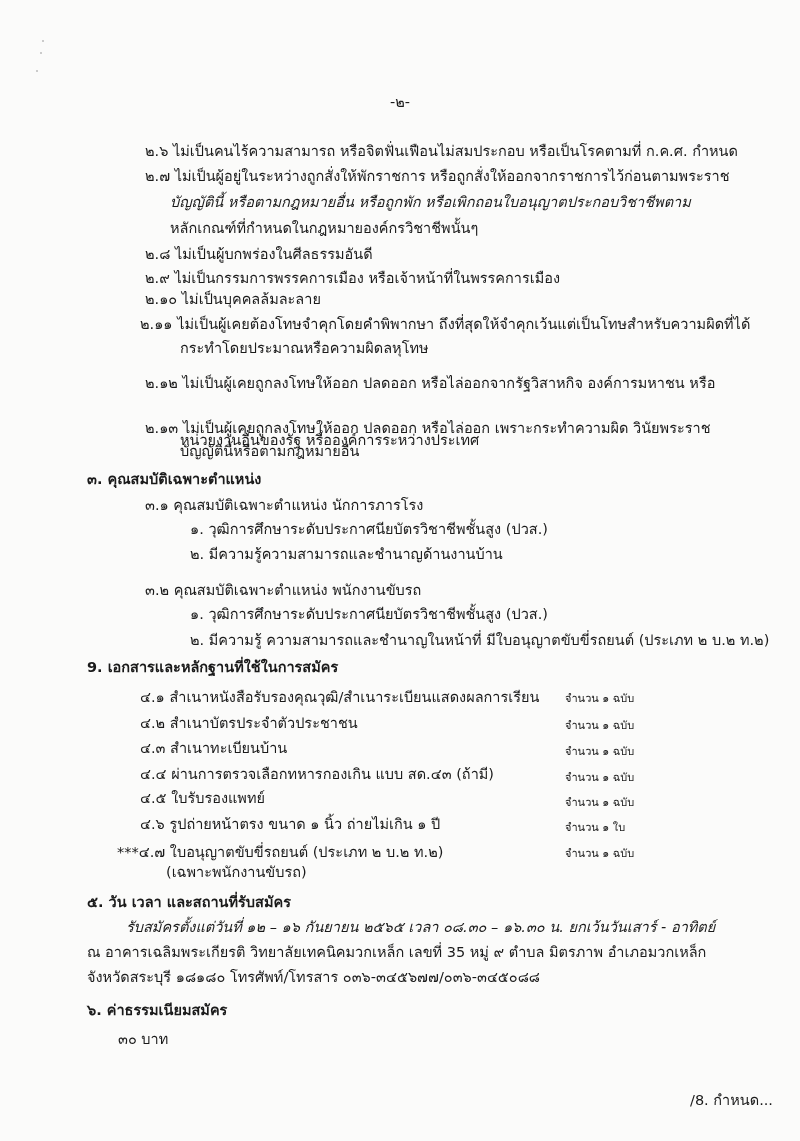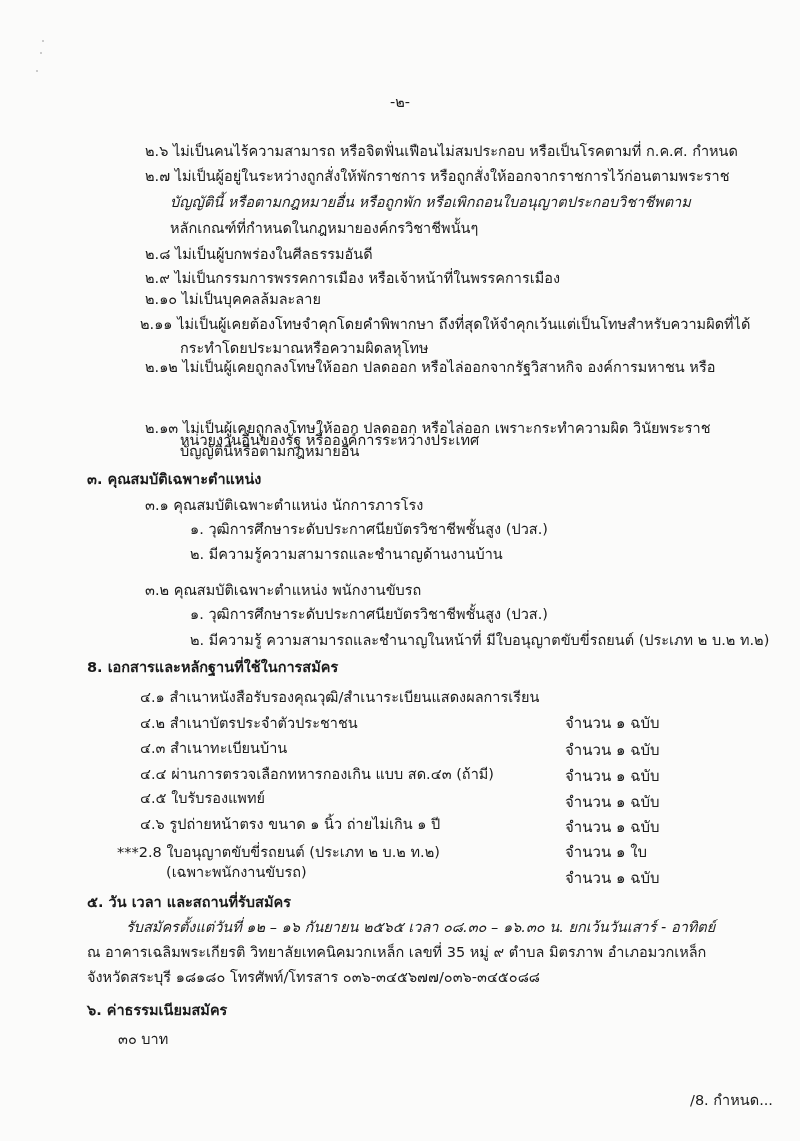--- a/index.html
+++ b/index.html
@@ -9,21 +9,21 @@
     font-family:"DejaVu Sans", sans-serif;
     color:#1a1a1a;
   }
   .ln {
     position:absolute; white-space:nowrap;
     font-size:14.5px; line-height:20px;
     transform-origin:left center;
   }
   .hd { font-weight:bold; }
   .pg { left:0; width:800px; text-align:center; }
-  .qty { position:absolute; left:565px; white-space:nowrap; font-size:15px; line-height:20px;margin-top:24px; }
+  .qty { position:absolute; left:565px; white-space:nowrap; font-size:11px; line-height:20px; }
   .scan-speck { position:absolute; width:2px; height:2px; background:#bbb; border-radius:1px; }
 </style>
 </head>
 <body>
 
 <div>
 
   <div class="ln pg" style="top:92px;">-๒-</div>
 
   <div>
@@ -33,41 +33,41 @@
     <div class="ln" style="left:170px; top:192px;font-style:italic;">บัญญัตินี้ หรือตามกฎหมายอื่น หรือถูกพัก หรือเพิกถอนใบอนุญาตประกอบวิชาชีพตาม</div>
     <div class="ln" style="left:170px; top:218px;">หลักเกณฑ์ที่กำหนดในกฎหมายองค์กรวิชาชีพนั้นๆ</div>
 
     <div class="ln" style="left:145px; top:244px;">๒.๘ ไม่เป็นผู้บกพร่องในศีลธรรมอันดี</div>
     <div class="ln" style="left:145px; top:268px;">๒.๙ ไม่เป็นกรรมการพรรคการเมือง หรือเจ้าหน้าที่ในพรรคการเมือง</div>
     <div class="ln" style="left:145px; top:289px;">๒.๑๐ ไม่เป็นบุคคลล้มละลาย</div>
 
     <div class="ln" style="left:140px; top:314px;">๒.๑๑ ไม่เป็นผู้เคยต้องโทษจำคุกโดยคำพิพากษา ถึงที่สุดให้จำคุกเว้นแต่เป็นโทษสำหรับความผิดที่ได้</div>
     <div class="ln" style="left:180px; top:338px;">กระทำโดยประมาณหรือความผิดลหุโทษ</div>
 
-    <div class="ln" style="left:145px; top:357px;">๒.๑๒ ไม่เป็นผู้เคยถูกลงโทษให้ออก ปลดออก หรือไล่ออกจากรัฐวิสาหกิจ องค์การมหาชน หรือ</div>
+    <div class="ln" style="left:145px; top:373px;">๒.๑๒ ไม่เป็นผู้เคยถูกลงโทษให้ออก ปลดออก หรือไล่ออกจากรัฐวิสาหกิจ องค์การมหาชน หรือ</div>
     <div class="ln" style="left:180px; top:392px;margin-top:38px;">หน่วยงานอื่นของรัฐ หรือองค์การระหว่างประเทศ</div>
 
     <div class="ln" style="left:145px; top:418px;">๒.๑๓ ไม่เป็นผู้เคยถูกลงโทษให้ออก ปลดออก หรือไล่ออก เพราะกระทำความผิด วินัยพระราช</div>
     <div class="ln" style="left:180px; top:441px;">บัญญัตินี้หรือตามกฎหมายอื่น</div>
   </div>
 
   <div>
     <div class="ln hd" style="left:87px; top:469px;">๓. คุณสมบัติเฉพาะตำแหน่ง</div>
 
     <div class="ln" style="left:145px; top:495px;">๓.๑ คุณสมบัติเฉพาะตำแหน่ง นักการภารโรง</div>
     <div class="ln" style="left:190px; top:519px;">๑. วุฒิการศึกษาระดับประกาศนียบัตรวิชาชีพชั้นสูง (ปวส.)</div>
     <div class="ln" style="left:190px; top:544px;">๒. มีความรู้ความสามารถและชำนาญด้านงานบ้าน</div>
 
     <div class="ln" style="left:145px; top:580px;">๓.๒ คุณสมบัติเฉพาะตำแหน่ง พนักงานขับรถ</div>
     <div class="ln" style="left:190px; top:604px;">๑. วุฒิการศึกษาระดับประกาศนียบัตรวิชาชีพชั้นสูง (ปวส.)</div>
     <div class="ln" style="left:190px; top:630px;">๒. มีความรู้ ความสามารถและชำนาญในหน้าที่ มีใบอนุญาตขับขี่รถยนต์ (ประเภท ๒ บ.๒ ท.๒)</div>
   </div>
 
   <div>
-    <div class="ln hd" style="left:87px; top:657px;">8. เอกสารและหลักฐานที่ใช้ในการสมัคร</div>
+    <div class="ln hd" style="left:87px; top:657px;">9. เอกสารและหลักฐานที่ใช้ในการสมัคร</div>
 
     <div>
       <div class="ln" style="left:140px; top:687px;">๔.๑  สำเนาหนังสือรับรองคุณวุฒิ/สำเนาระเบียนแสดงผลการเรียน</div>
       <div class="qty" style="top:689px;">จำนวน  ๑  ฉบับ</div>
     </div>
     <div>
       <div class="ln" style="left:140px; top:713px;">๔.๒  สำเนาบัตรประจำตัวประชาชน</div>
       <div class="qty" style="top:716px;">จำนวน  ๑  ฉบับ</div>
     </div>
     <div>
@@ -80,21 +80,21 @@
     </div>
     <div>
       <div class="ln" style="left:140px; top:788px;">๔.๕  ใบรับรองแพทย์</div>
       <div class="qty" style="top:793px;">จำนวน  ๑  ฉบับ</div>
     </div>
     <div>
       <div class="ln" style="left:140px; top:814px;">๔.๖  รูปถ่ายหน้าตรง ขนาด ๑ นิ้ว ถ่ายไม่เกิน ๑ ปี</div>
       <div class="qty" style="top:818px;">จำนวน  ๑  ใบ</div>
     </div>
     <div>
-      <div class="ln" style="left:117px; top:842px;">***2.8  ใบอนุญาตขับขี่รถยนต์ (ประเภท ๒ บ.๒ ท.๒)</div>
+      <div class="ln" style="left:117px; top:842px;">***๔.๗  ใบอนุญาตขับขี่รถยนต์ (ประเภท ๒ บ.๒ ท.๒)</div>
       <div class="qty" style="top:844px;">จำนวน  ๑  ฉบับ</div>
       <div class="ln" style="left:166px; top:862px;">(เฉพาะพนักงานขับรถ)</div>
     </div>
   </div>
 
   <div>
     <div class="ln hd" style="left:87px; top:892px;">๕.  วัน เวลา และสถานที่รับสมัคร</div>
     <div class="ln" style="left:126px; top:917px;font-style:italic;">รับสมัครตั้งแต่วันที่ ๑๒ – ๑๖ กันยายน ๒๕๖๕ เวลา ๐๘.๓๐ – ๑๖.๓๐ น. ยกเว้นวันเสาร์ - อาทิตย์</div>
     <div class="ln" style="left:87px; top:942px;">ณ อาคารเฉลิมพระเกียรติ วิทยาลัยเทคนิคมวกเหล็ก เลขที่ 35 หมู่ ๙ ตำบล มิตรภาพ อำเภอมวกเหล็ก</div>
     <div class="ln" style="left:87px; top:967px;">จังหวัดสระบุรี ๑๘๑๘๐ โทรศัพท์/โทรสาร ๐๓๖-๓๔๕๖๗๗/๐๓๖-๓๔๕๐๘๘</div>

